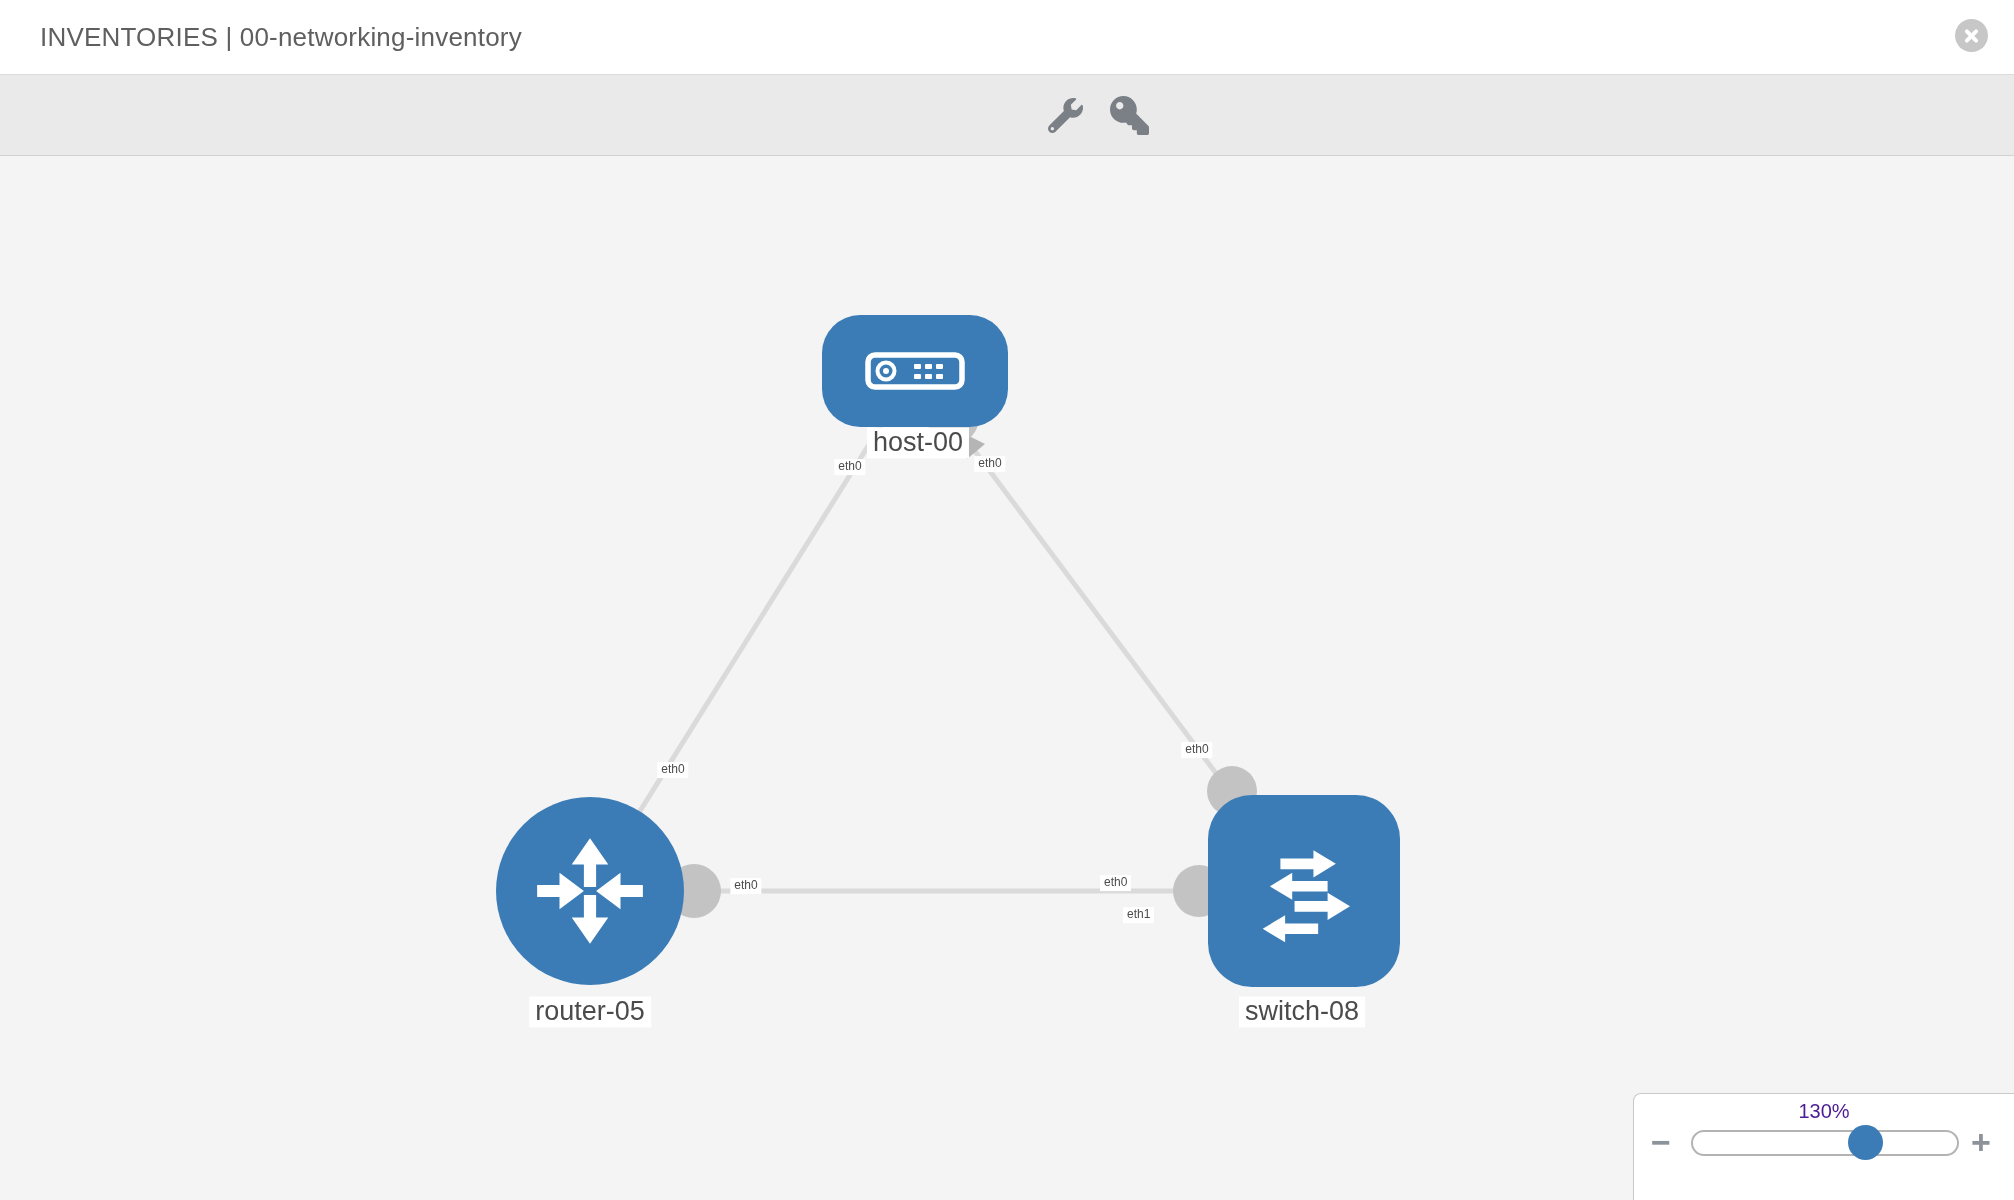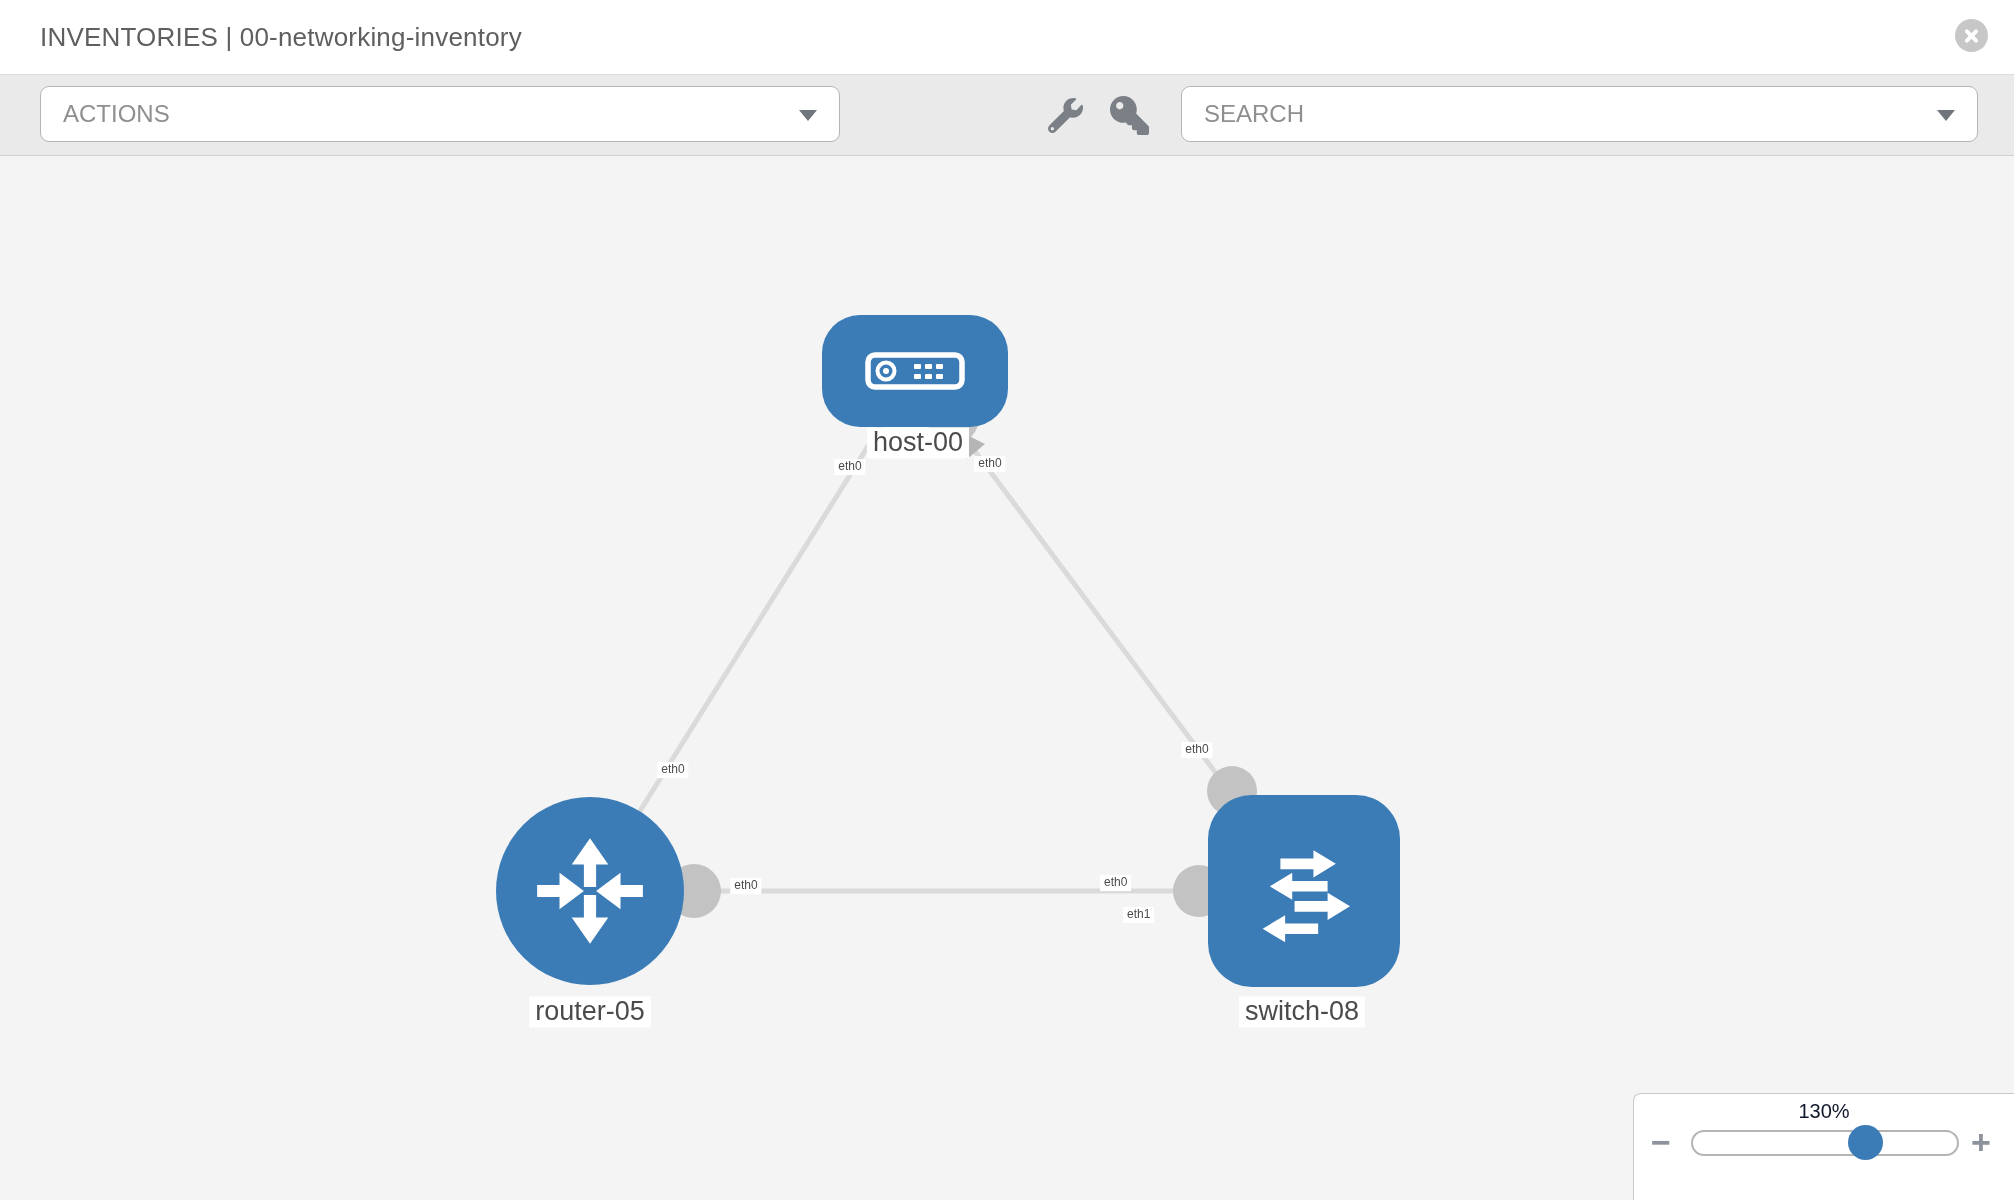--- a/index.html
+++ b/index.html
@@ -55,21 +55,21 @@
   .lbl{position:absolute;transform:translate(-50%,-50%);background:#fff;color:#4b4b4b;
        font-size:12px;line-height:1.15;padding:1px 4px;white-space:nowrap;z-index:3;}
   .lbl-big{font-size:27px;padding:0 6px;}
   .lbl-under{transform:translateY(-50%);z-index:3;}
   .lbl-over{transform:translateY(-50%);z-index:4;}
 
   
   .zoom-panel{position:absolute;left:1633px;top:1093px;width:381px;height:107px;background:#fff;
               border-left:1px solid #c9c9c9;border-top:1px solid #c9c9c9;border-top-left-radius:8px;z-index:10;}
   .zoom-level{position:absolute;left:0;top:6px;width:100%;text-align:center;
-              font-size:20px;color:#0f172a;}
+              font-size:20px;color:#4c1d95;}
   .zoom-minus,.zoom-plus{position:absolute;top:28px;width:34px;height:40px;line-height:40px;text-align:center;
               font-size:34px;font-weight:bold;color:#8d939a;cursor:pointer;user-select:none;}
   .zoom-minus{left:10px;}
   .zoom-plus{left:330px;}
   .zoom-track{position:absolute;left:57px;top:36px;width:268px;height:26px;background:#fff;
               border:2px solid #b4b4b4;border-radius:14px;cursor:pointer;}
   .zoom-thumb{position:absolute;left:155px;top:-7px;width:35px;height:35px;border-radius:50%;
               background:var(--node-blue);cursor:grab;}
 </style>
 </head>
@@ -77,43 +77,35 @@
 
 <div class="header">
   <div class="title">INVENTORIES | 00-networking-inventory</div>
   <div class="close-btn">
     <span class="x1"></span>
     <span class="x2"></span>
   </div>
 </div>
 
 <div class="toolbar">
-  <div class="select actions">
-    <span class="select-label">ACTIONS</span>
-    <span class="caret"></span>
-  </div>
 
   <div class="tool-icon wrench">
     <svg viewBox="0 0 512 512" width="35" height="35">
       <path d="M507.73 109.1c-2.24-9.03-13.54-12.09-20.12-5.51l-74.36 74.36-67.88-11.31-11.31-67.88 74.36-74.36c6.62-6.62 3.43-17.9-5.66-20.16-47.38-11.74-99.55.91-136.58 37.93-39.64 39.64-50.55 97.1-34.05 147.2L18.74 402.76c-24.99 24.99-24.99 65.51 0 90.5 24.99 24.99 65.51 24.99 90.5 0l213.21-213.21c50.12 16.71 107.47 5.68 147.37-34.22 37.07-37.07 49.7-89.32 37.91-136.73zM64 472c-13.25 0-24-10.75-24-24 0-13.26 10.75-24 24-24s24 10.74 24 24c0 13.25-10.75 24-24 24z"></path>
     </svg>
   </div>
 
   <div class="tool-icon key">
     <svg viewBox="0 0 512 512" width="39" height="39">
       <g transform="translate(512,0) scale(-1,1)">
         <path d="M512 176.001C512 273.203 433.202 352 336 352c-11.22 0-22.19-1.062-32.827-3.069l-24.012 27.014A23.999 23.999 0 0 1 261.223 384H224v40c0 13.255-10.745 24-24 24h-40v40c0 13.255-10.745 24-24 24H24c-13.255 0-24-10.745-24-24v-78.059c0-6.365 2.529-12.47 7.029-16.971l161.802-161.802C163.108 213.814 160 195.271 160 176 160 78.798 238.797.001 335.999 0 433.488-.001 512 78.511 512 176.001zM336 128c0 26.51 21.49 48 48 48s48-21.49 48-48-21.49-48-48-48-48 21.49-48 48z"></path>
       </g>
     </svg>
   </div>
 
-  <div class="select search">
-    <span class="select-label">SEARCH</span>
-    <span class="caret"></span>
-  </div>
 </div>
 
 <div class="canvas">
 
   <svg class="graph-links" width="2014" height="1044">
     <line class="edge" x1="915" y1="215" x2="590" y2="735"></line>
     <line class="edge" x1="915" y1="215" x2="1304" y2="735"></line>
     <line class="edge" x1="590" y1="735" x2="1304" y2="735"></line>
     <polygon class="edge-arrow" points="963,277 985,288 967,303"></polygon>
     <circle class="connector" cx="953" cy="262" r="26"></circle>

